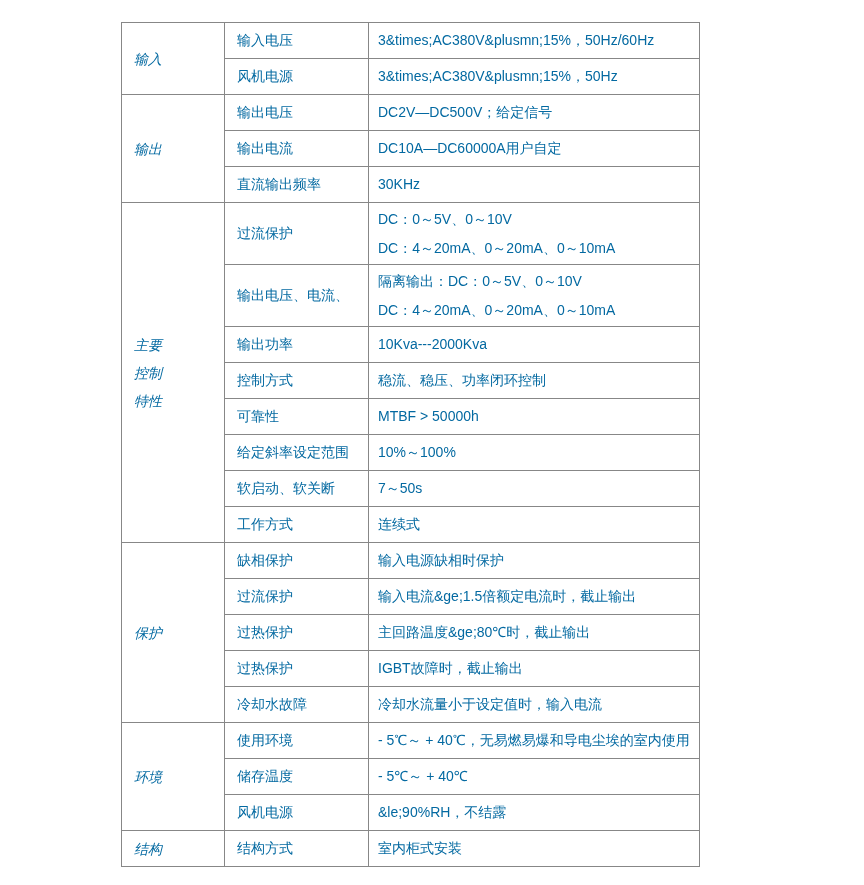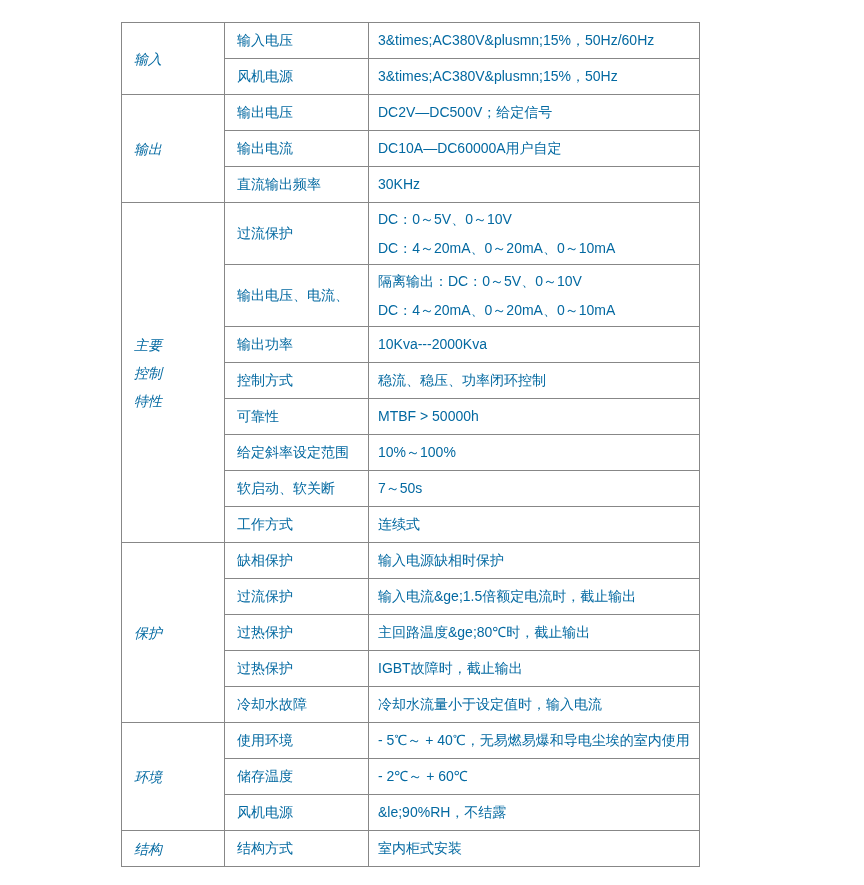--- a/index.html
+++ b/index.html
@@ -183,21 +183,21 @@
           <div>环境</div>
         </td>
         <td class="param">使用环境</td>
         <td class="value">
           <div>- 5℃～ + 40℃，无易燃易爆和导电尘埃的室内使用</div>
         </td>
       </tr>
       <tr class="h36">
         <td class="param">储存温度</td>
         <td class="value">
-          <div>- 2℃～ + 60℃</div>
+          <div>- 5℃～ + 40℃</div>
         </td>
       </tr>
       <tr class="h36">
         <td class="param">风机电源</td>
         <td class="value">
           <div>&amp;le;90%RH，不结露</div>
         </td>
       </tr>
 
       <tr class="h36">

